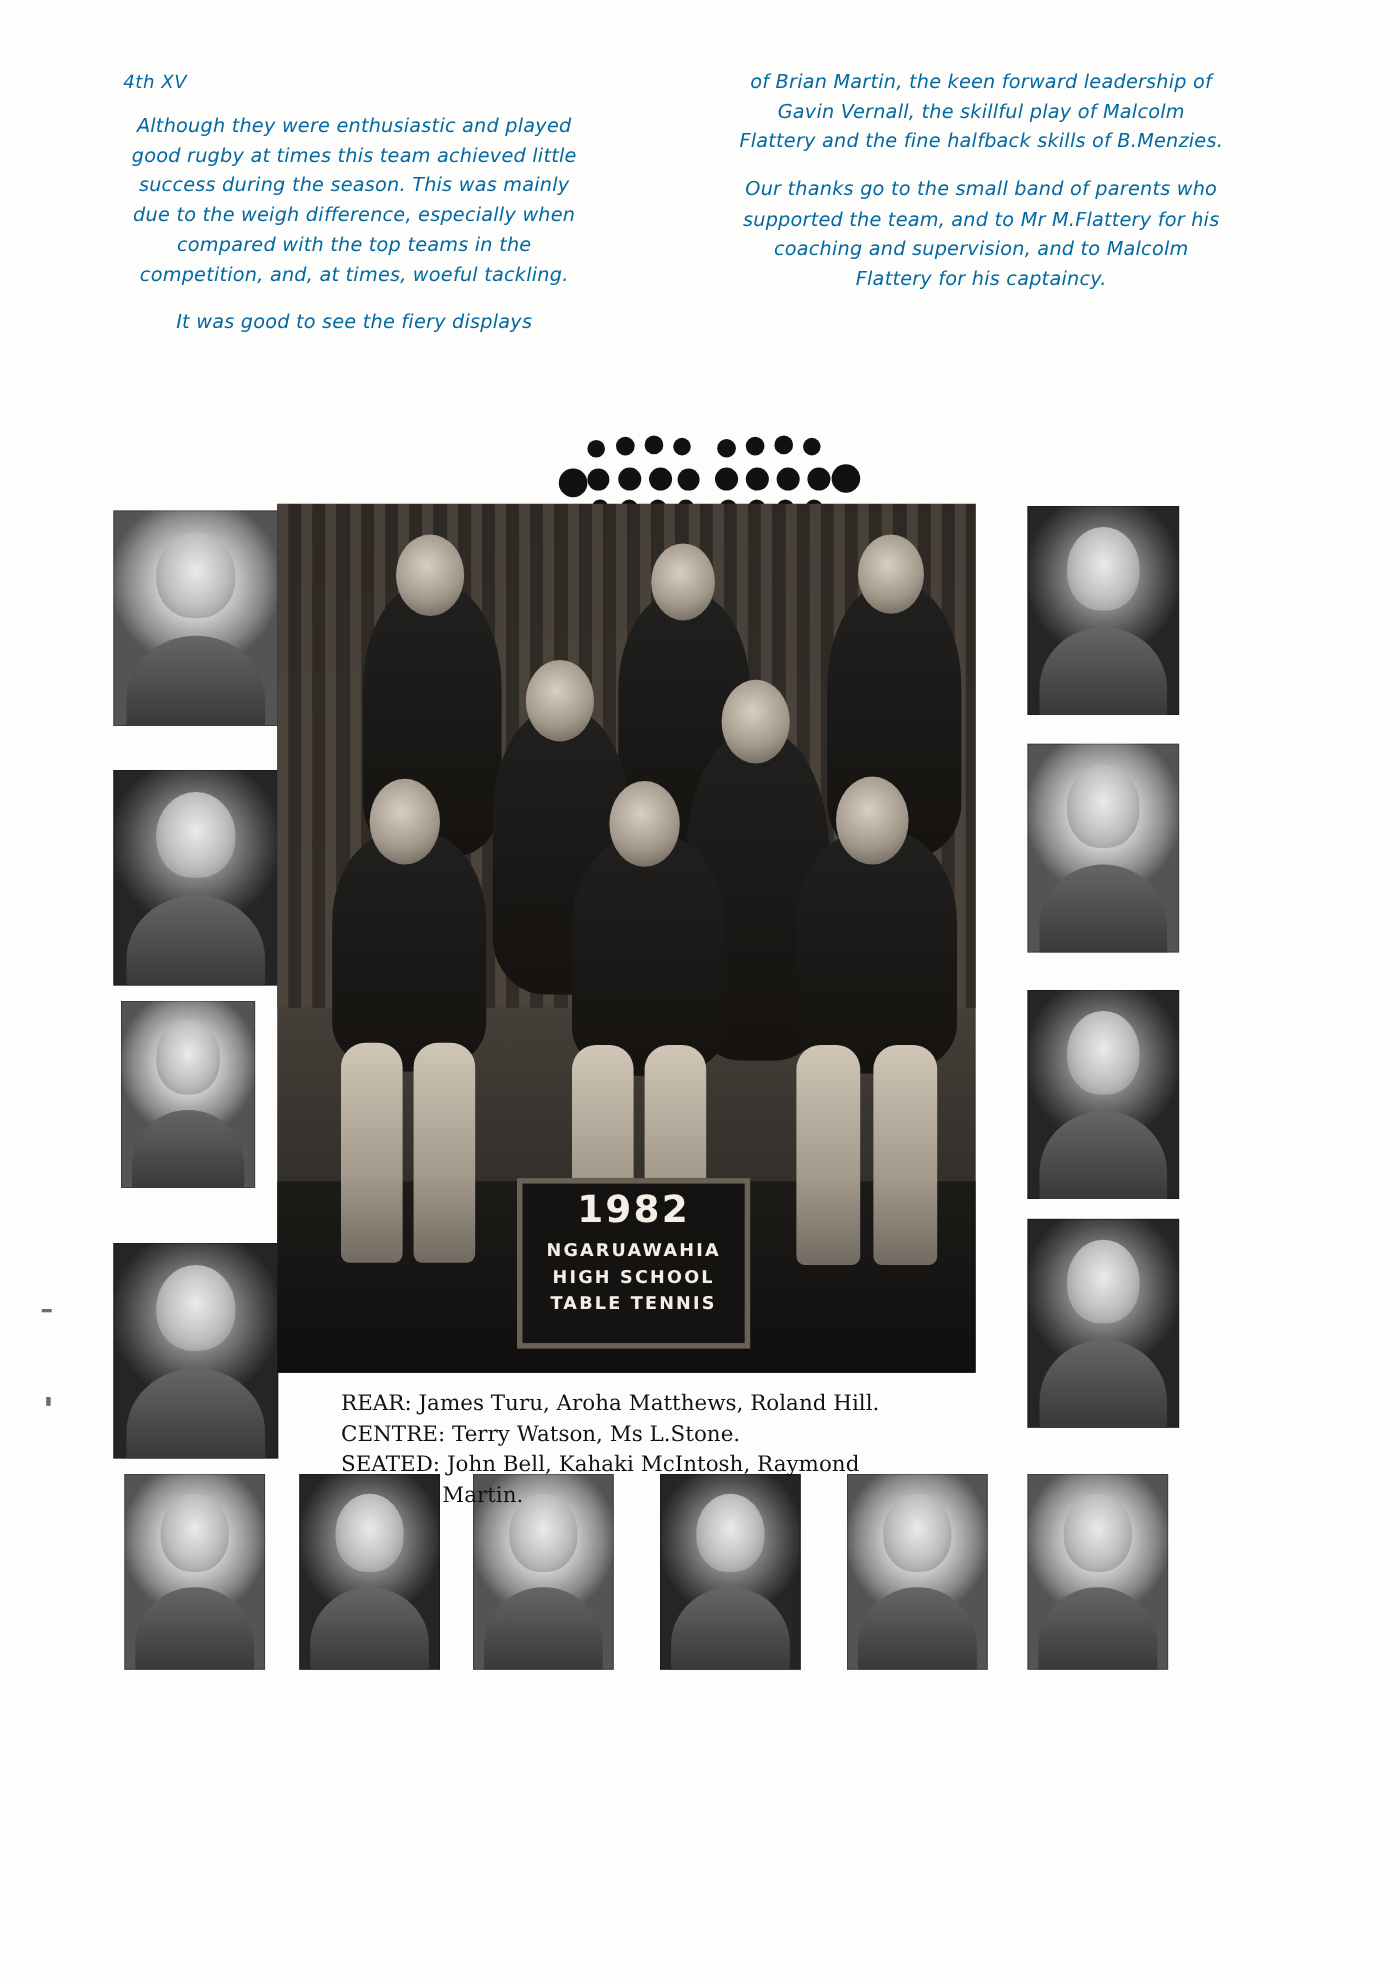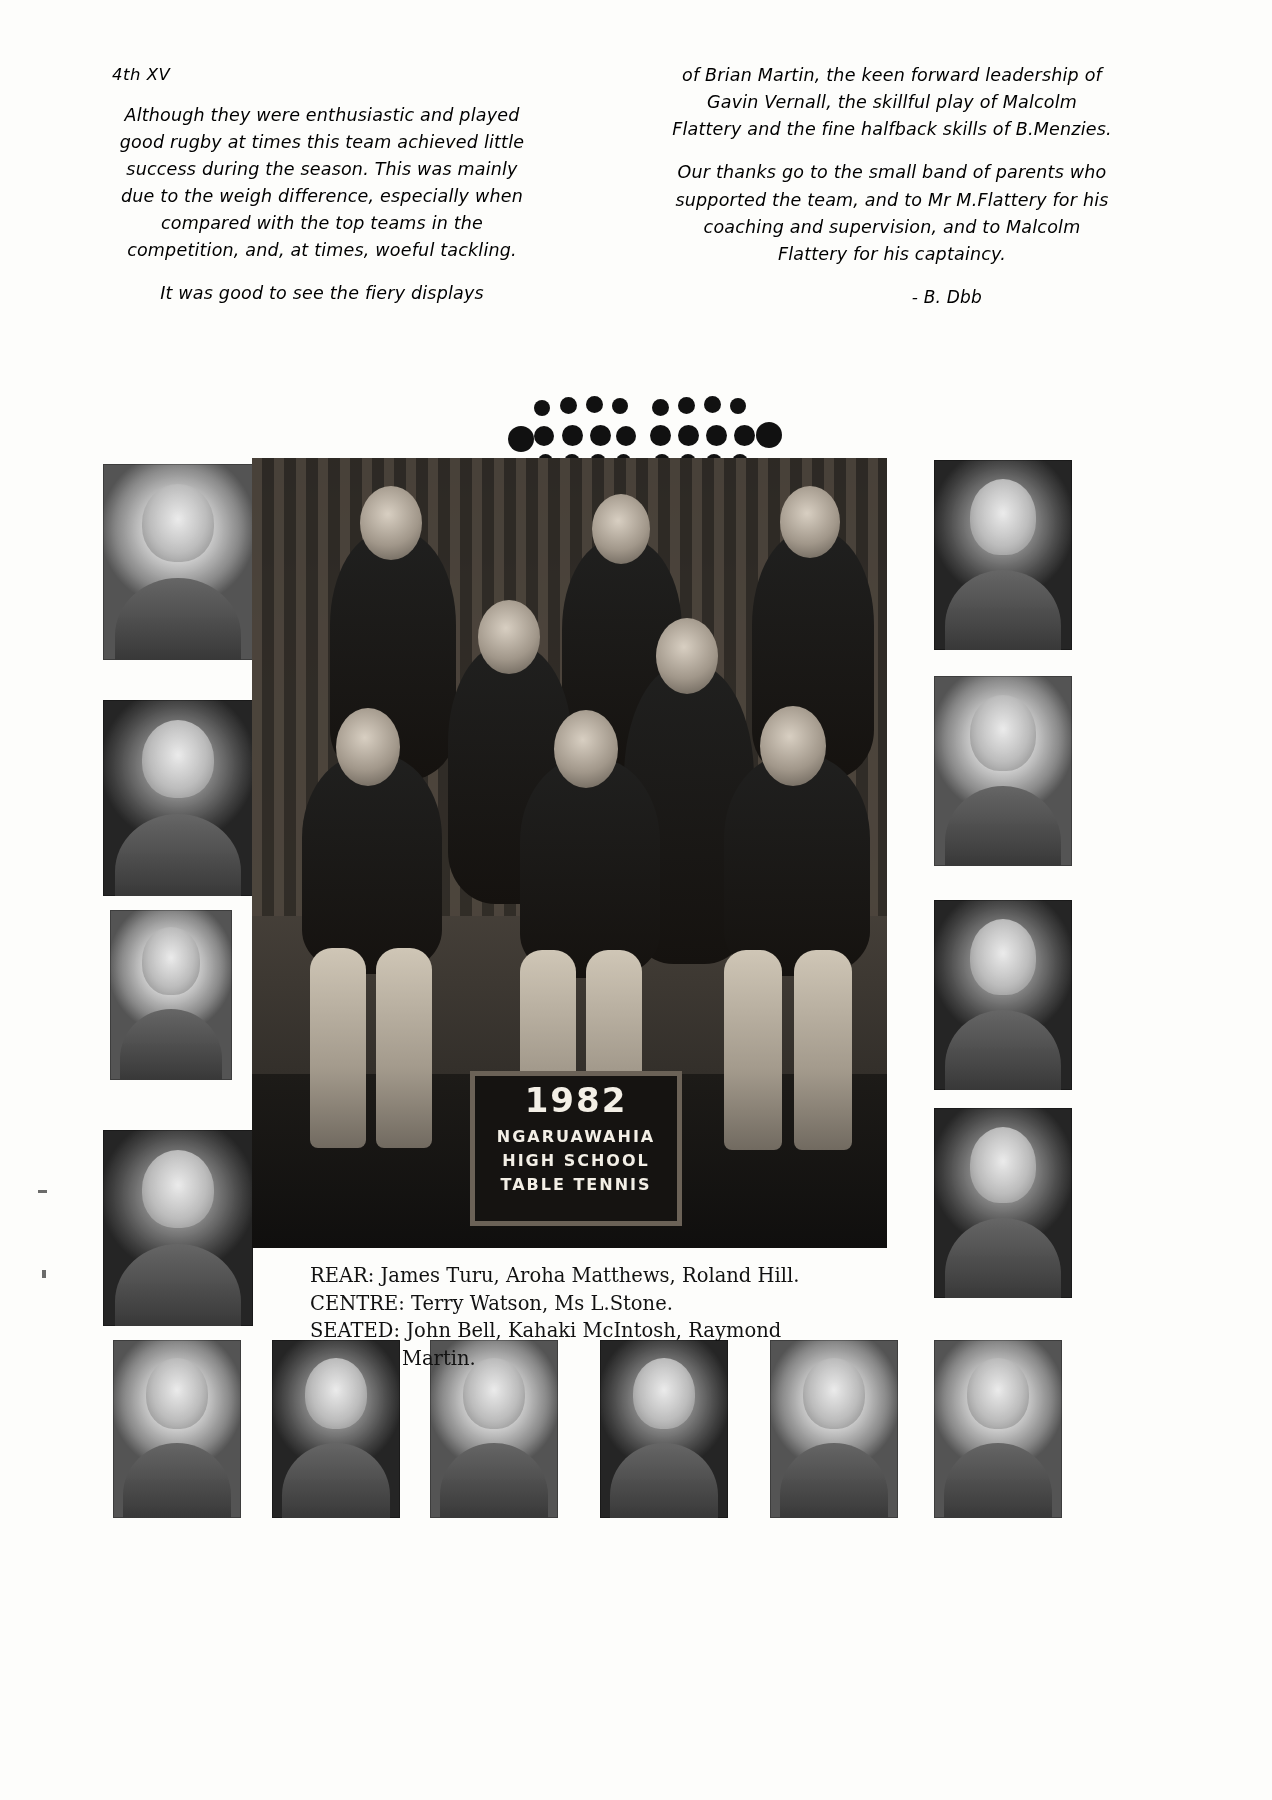--- a/index.html
+++ b/index.html
@@ -22,21 +22,21 @@
     background: #fdfdfb;
   }
 
   
   .col {
     position: absolute;
     font-family: "DejaVu Sans", sans-serif;
     font-style: italic;
     font-size: 17.5px;
     line-height: 1.55;
-    color: #000000;
+    color: #0369a1;
     letter-spacing: 0.2px;
   }
   .col-left  { left: 112px; top: 62px;  width: 420px; }
   .col-right { left: 672px; top: 62px;  width: 440px; }
 
   .article-title {
     font-style: italic;
     font-size: 16.5px;
     margin-bottom: 14px;
     letter-spacing: 0.5px;
@@ -224,21 +224,20 @@
 
   <div class="col col-left">
     <div class="article-title">4th XV</div>
     <p class="para">Although they were enthusiastic and played good rugby at times this team achieved little success during the season.  This was mainly due to the weigh difference, especially when compared with the top teams in the competition, and, at times, woeful tackling.</p>
     <p class="para">It was good to see the fiery displays</p>
   </div>
 
   <div class="col col-right">
     <p class="para">of Brian Martin, the keen forward leadership of Gavin Vernall, the skillful play of Malcolm Flattery and the fine halfback skills of B.Menzies.</p>
     <p class="para">Our thanks go to the small band of parents who supported the team, and to Mr M.Flattery for his coaching and supervision, and to Malcolm Flattery for his captaincy.</p>
-    <div class="sig">- B. Dbb</div>
   </div>
 
   <div class="ornament">
 
     <span class="dot" style="left:8px;  top:34px; width:26px; height:26px;"></span>
     <span class="dot" style="left:34px; top:8px;  width:16px; height:16px;"></span>
     <span class="dot" style="left:60px; top:5px;  width:17px; height:17px;"></span>
     <span class="dot" style="left:86px; top:4px;  width:17px; height:17px;"></span>
     <span class="dot" style="left:112px;top:6px;  width:16px; height:16px;"></span>
     <span class="dot" style="left:34px; top:34px; width:20px; height:20px;"></span>

